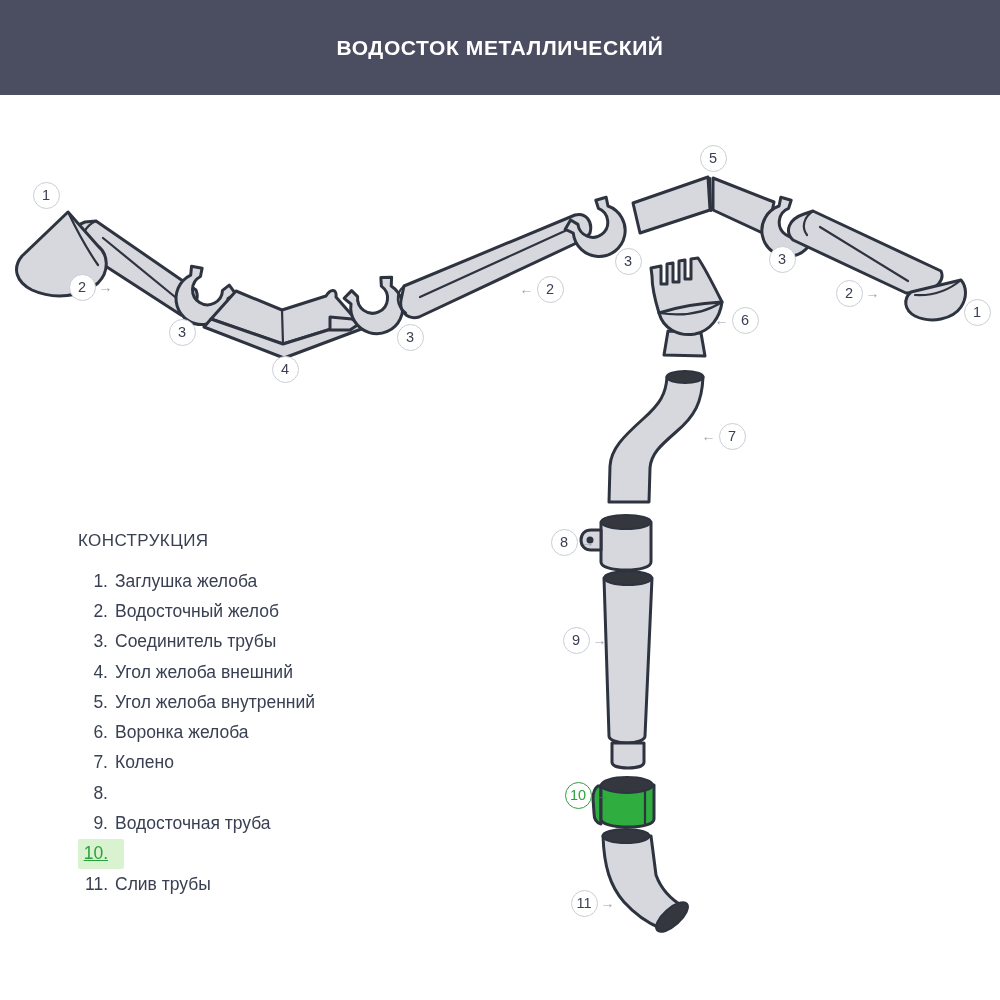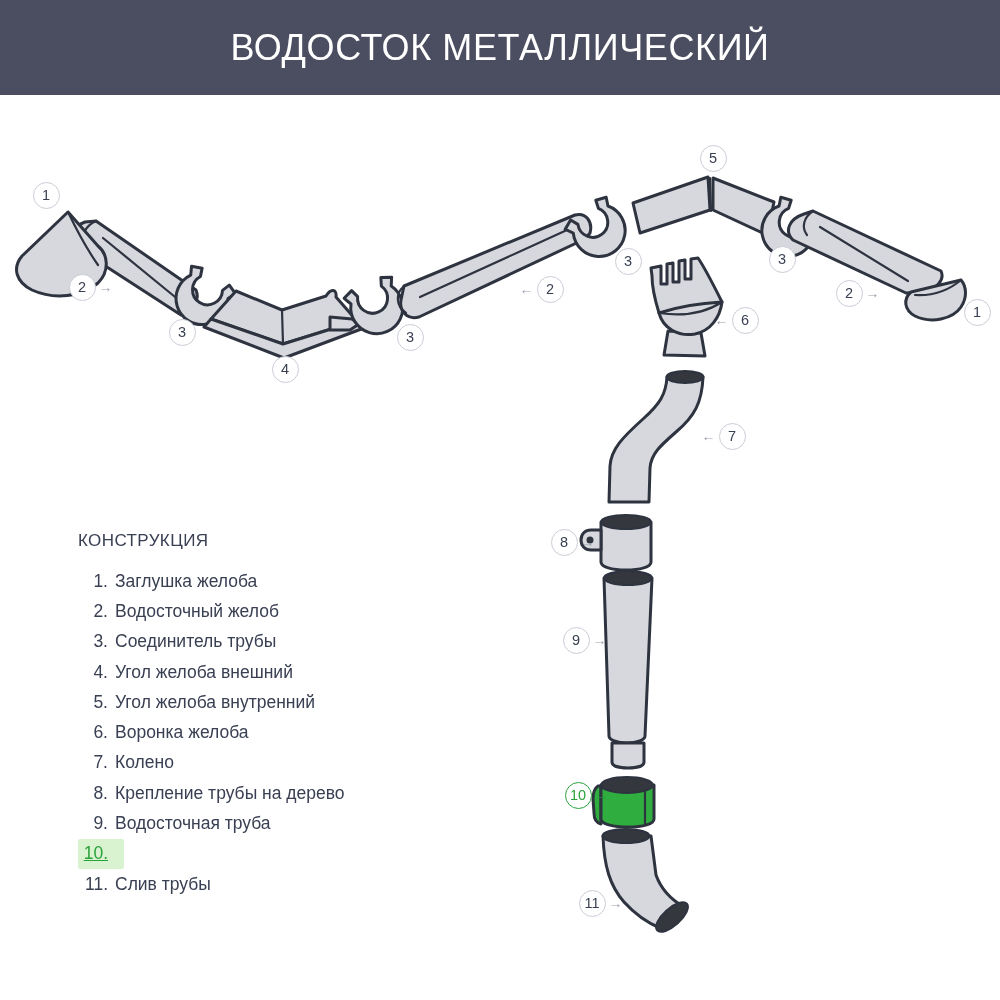--- a/index.html
+++ b/index.html
@@ -15,21 +15,21 @@
   .page{position:absolute;inset:0;}
   svg.diagram{position:absolute;left:0;top:0;}
   .part{fill:var(--part);stroke:var(--stroke);stroke-width:3;stroke-linejoin:round;}
   .thin{fill:none;stroke:var(--stroke);stroke-width:2.2;stroke-linecap:round;}
   .dark{fill:var(--opening);stroke:var(--stroke);stroke-width:2;}
   .greenfill{fill:var(--green);stroke:var(--stroke);stroke-width:3;stroke-linejoin:round;}
   .header{
     position:absolute;left:0;top:0;width:1000px;height:95px;background:var(--header-bg);
     display:flex;align-items:center;justify-content:center;
   }
-  .header h1{margin:0;color:#fff;font-size:36px;font-weight:normal;letter-spacing:.6px;}
+  .header h1{margin:0;color:#fff;font-size:21px;font-weight:bold;letter-spacing:.6px;}
   .callout{
     position:absolute;width:27px;height:27px;border-radius:50%;box-sizing:border-box;
     background:#fff;border:1.5px solid var(--circle-border);
     display:flex;align-items:center;justify-content:center;
     font-size:14.5px;color:var(--ink);
   }
   .callout .arrow{position:absolute;top:50%;transform:translateY(-50%);
     font-size:14px;color:var(--arrow);line-height:1;}
   .callout .arrow.right{left:29px;}
   .callout .arrow.left{right:29px;}
@@ -222,21 +222,21 @@
   <div class="callout" style="left: 562.5px; top: 626.5px;">
     <span class="num">9</span>
     <span class="arrow right">→</span>
   </div>
 
   <div class="callout accent" style="left: 564.5px; top: 781.5px;">
     <span class="num">10</span>
     <span class="arrow right">→</span>
   </div>
 
-  <div class="callout" style="left: 570.5px; top: 889.5px; margin-left: 8px;">
+  <div class="callout" style="left: 570.5px; top: 889.5px;">
     <span class="num">11</span>
     <span class="arrow right">→</span>
   </div>
 </div>
 
   <div class="legend">
     <div class="legend-title">КОНСТРУКЦИЯ</div>
     <div>
   <div class="legend-item">
     <span class="num">1.</span>
@@ -268,21 +268,20 @@
     <span class="label">Воронка желоба</span>
   </div>
 
   <div class="legend-item">
     <span class="num">7.</span>
     <span class="label">Колено</span>
   </div>
 
   <div class="legend-item">
     <span class="num">8.</span>
-    <span class="label">Крепление трубы на дерево</span>
   </div>
 
   <div class="legend-item">
     <span class="num">9.</span>
     <span class="label">Водосточная труба</span>
   </div>
 
   <div class="legend-item highlighted">
     <span class="num">10.</span>
   </div>

